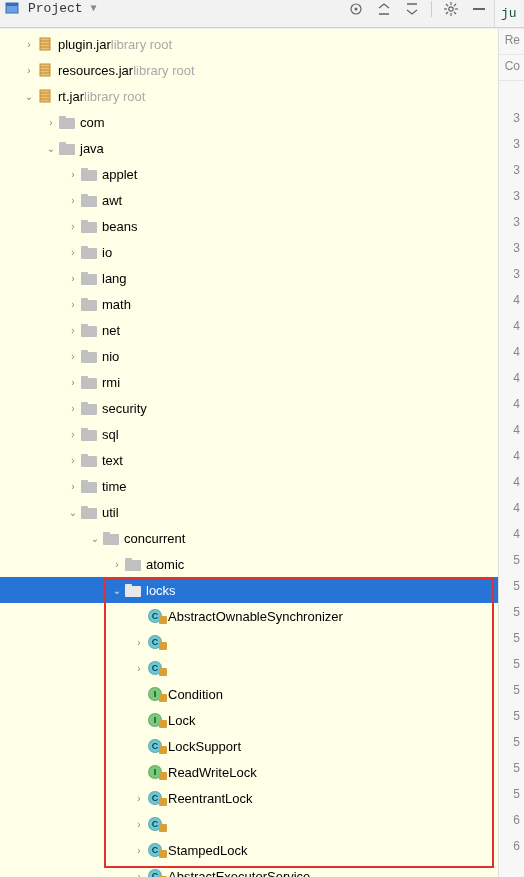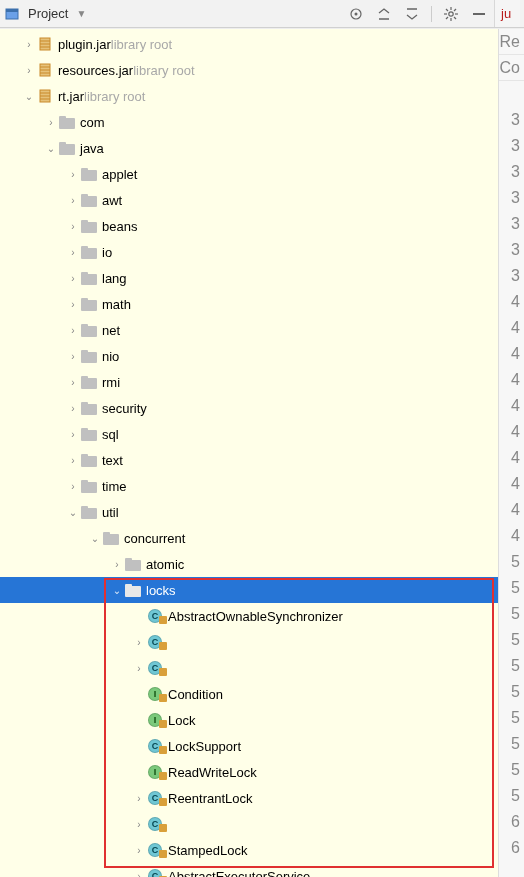--- a/index.html
+++ b/index.html
@@ -11,23 +11,24 @@
     height: 877px;
     overflow: hidden;
     display: flex;
     flex-direction: column;
   }
   .toolbar {
     height: 28px;
     background: #f2f2f2;
     border-bottom: 1px solid #d0d0d0;
     display: flex;
-    align-items: center;
+    align-items: flex-start;
     padding: 0 4px;
     flex: 0 0 auto;
+    font-family: Liberation Mono, monospace;
   }
   .toolbar-left {
     display: flex;
     align-items: center;
     gap: 4px;
   }
   .tool-icon {
     width: 16px; height: 16px;
     display: inline-flex; align-items: center; justify-content: center;
   }
@@ -54,21 +55,21 @@
     cursor: pointer;
   }
   .far-right {
     width: 26px;
     padding-left: 6px;
     background: #f5f5f5;
     border-left: 1px solid #d8d8d8;
     height: 100%;
     display: flex;
     align-items: center;
-    color: #b91c1c;
+    color: #14532d;
     font-size: 13px;
   }
   .body-row {
     flex: 1 1 auto;
     display: flex;
     overflow: hidden;
     border-top: 1px solid #eee;
   }
   .tree-pane {
     flex: 1 1 auto;
@@ -78,21 +79,21 @@
     padding-top: 2px;
   }
   .right-strip {
     width: 26px;
     background: #f7f7f7;
     border-left: 1px solid #ddd;
     display: flex;
     flex-direction: column;
   }
   .right-strip .cell {
-    font-size: 16px;
+    font-size: 12px;
     color: #888;
     text-align: right;
     padding: 4px 4px 0 0;
     height: 26px;
     overflow: hidden;
   }
   .right-strip .sep { border-bottom: 1px solid #e5e5e5; }
   .row {
     display: flex;
     align-items: center;

